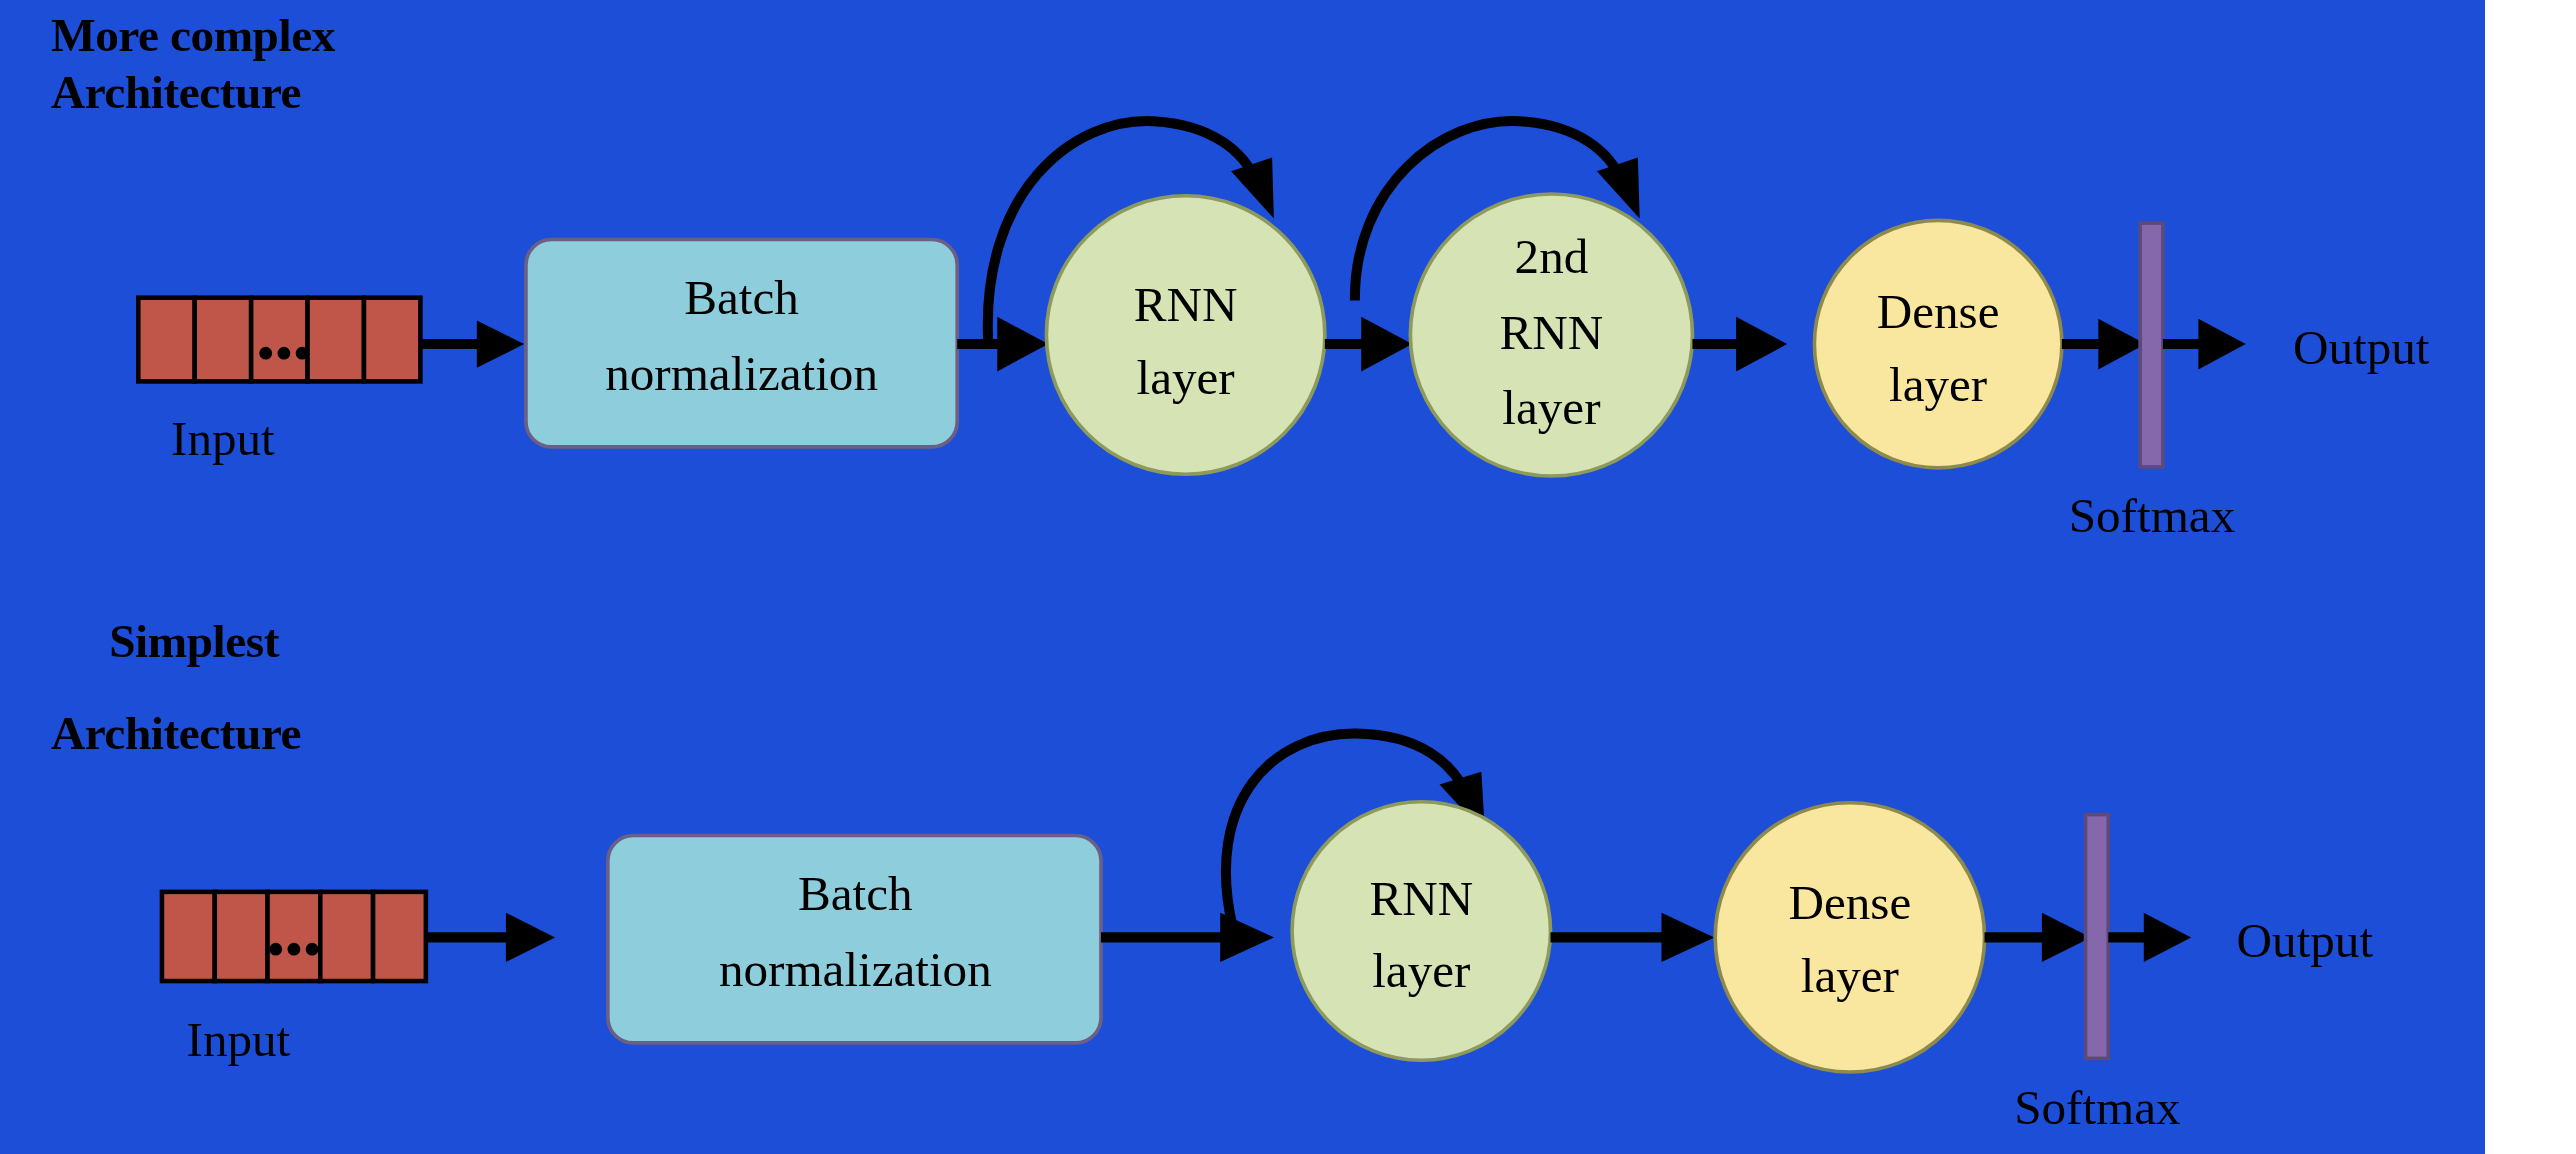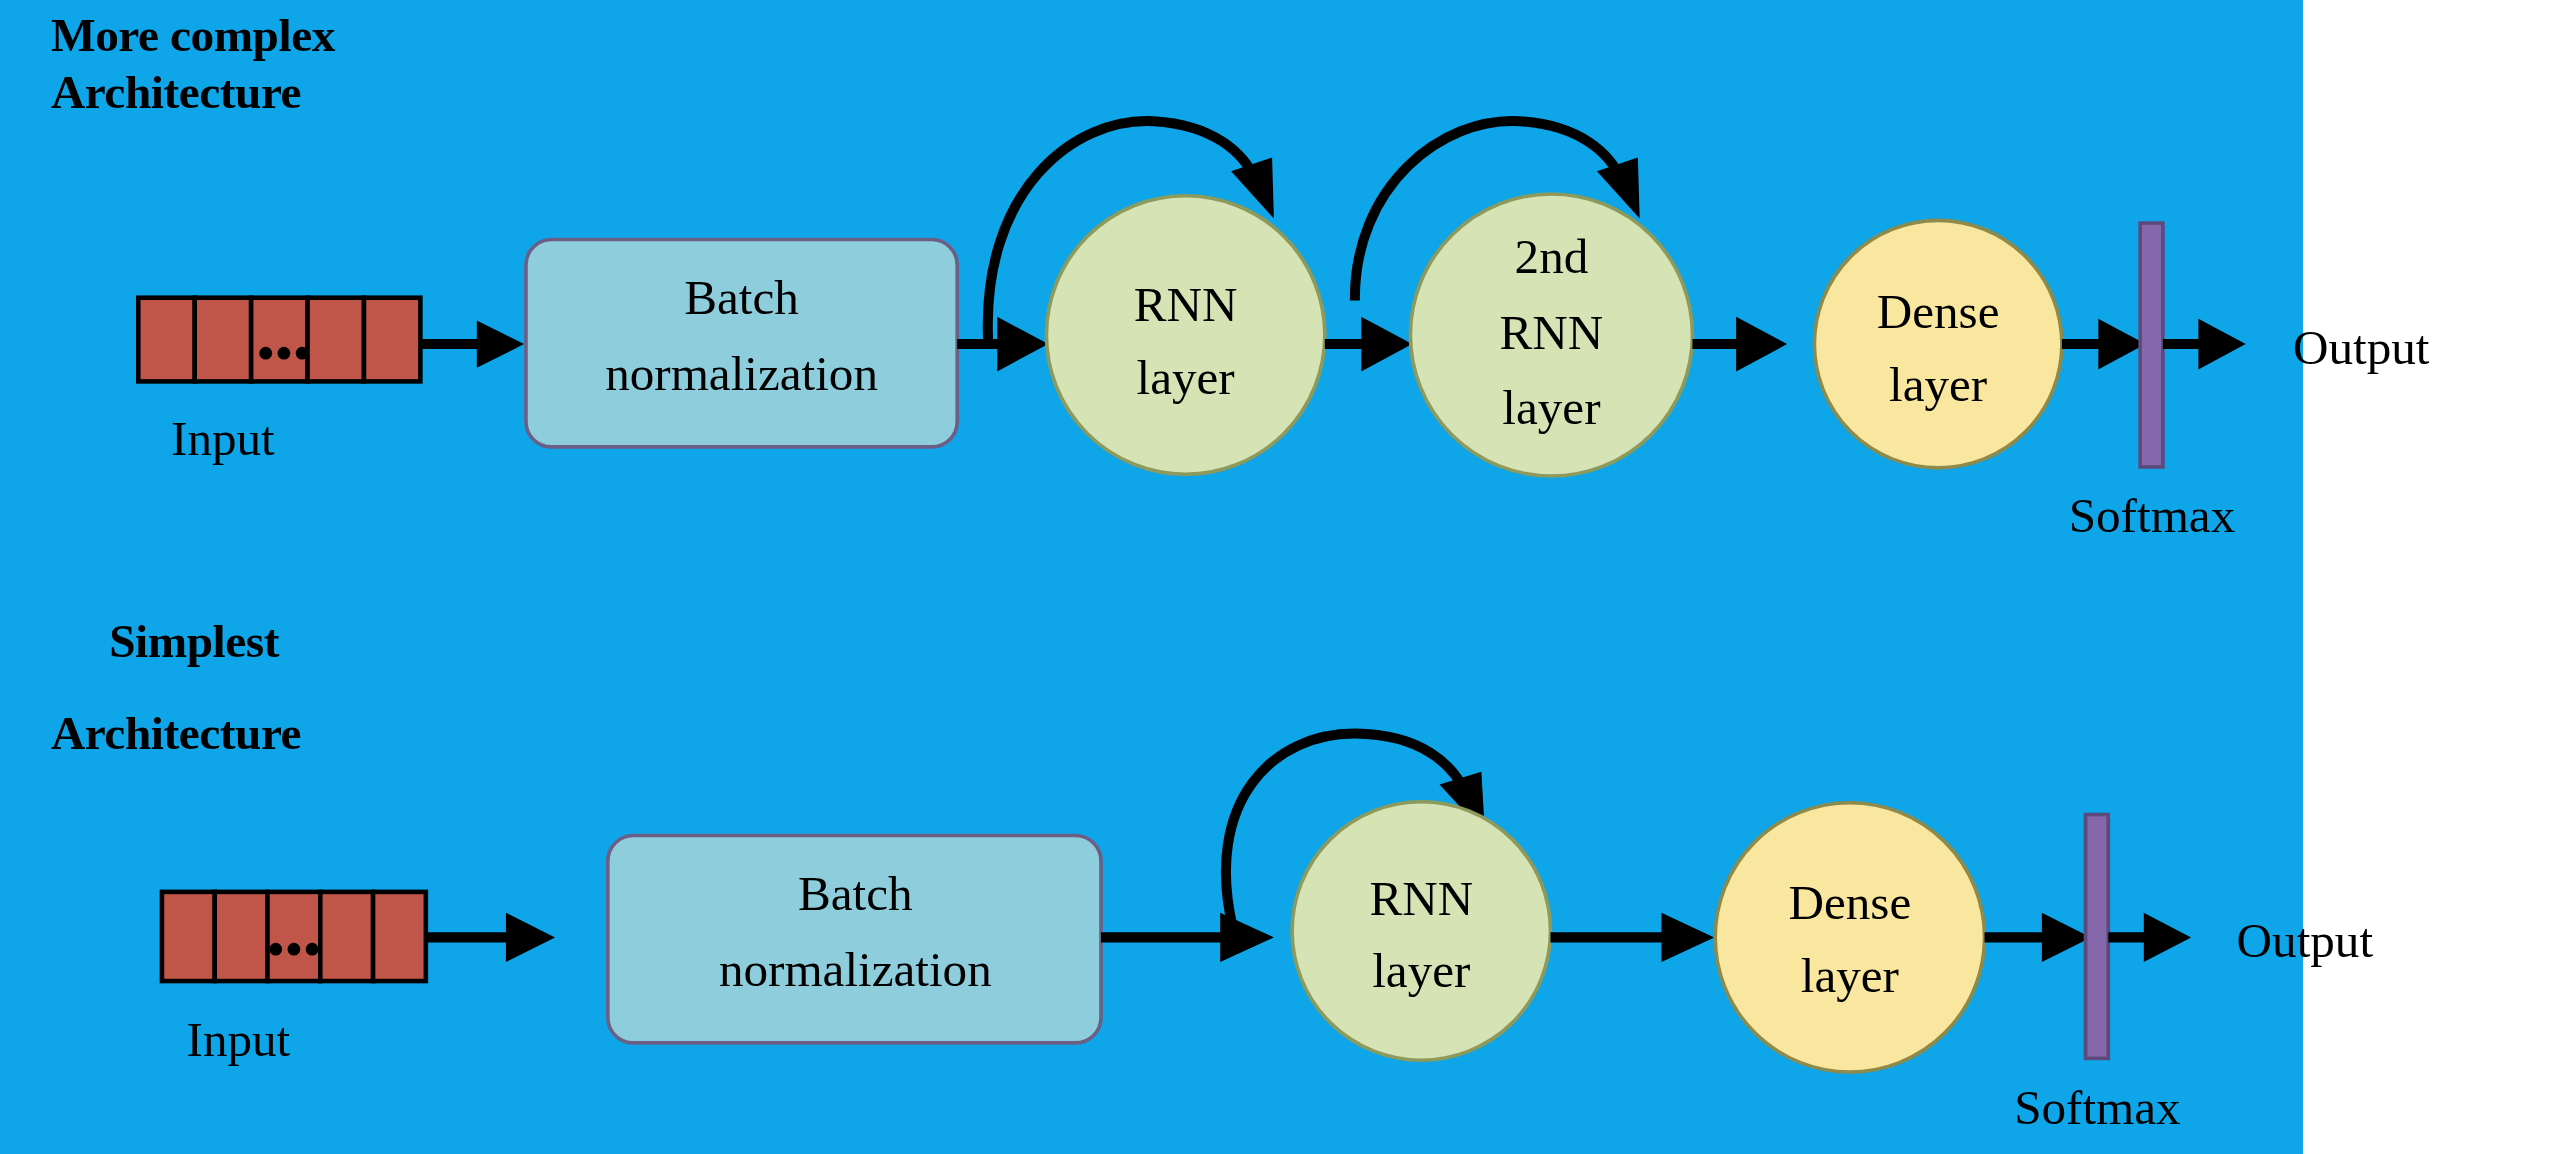--- a/index.html
+++ b/index.html
@@ -8,23 +8,23 @@
     background: #ffffff;
   }
   body {
     width: 2576px;
     height: 1155px;
     font-family: "Liberation Serif", "DejaVu Serif", serif;
     overflow: hidden;
   }
   #diagram-root {
     position: relative;
-    width: 2303px;
+    width: 2485px;
     height: 1155px;
-    background: #0ea5e9;
+    background: #1d4ed8;
   }
   svg#diagram-svg {
     position: absolute;
     top: 0;
     left: 0;
     width: 2576px;
     height: 1155px;
     display: block;
   }
   .section-title {

